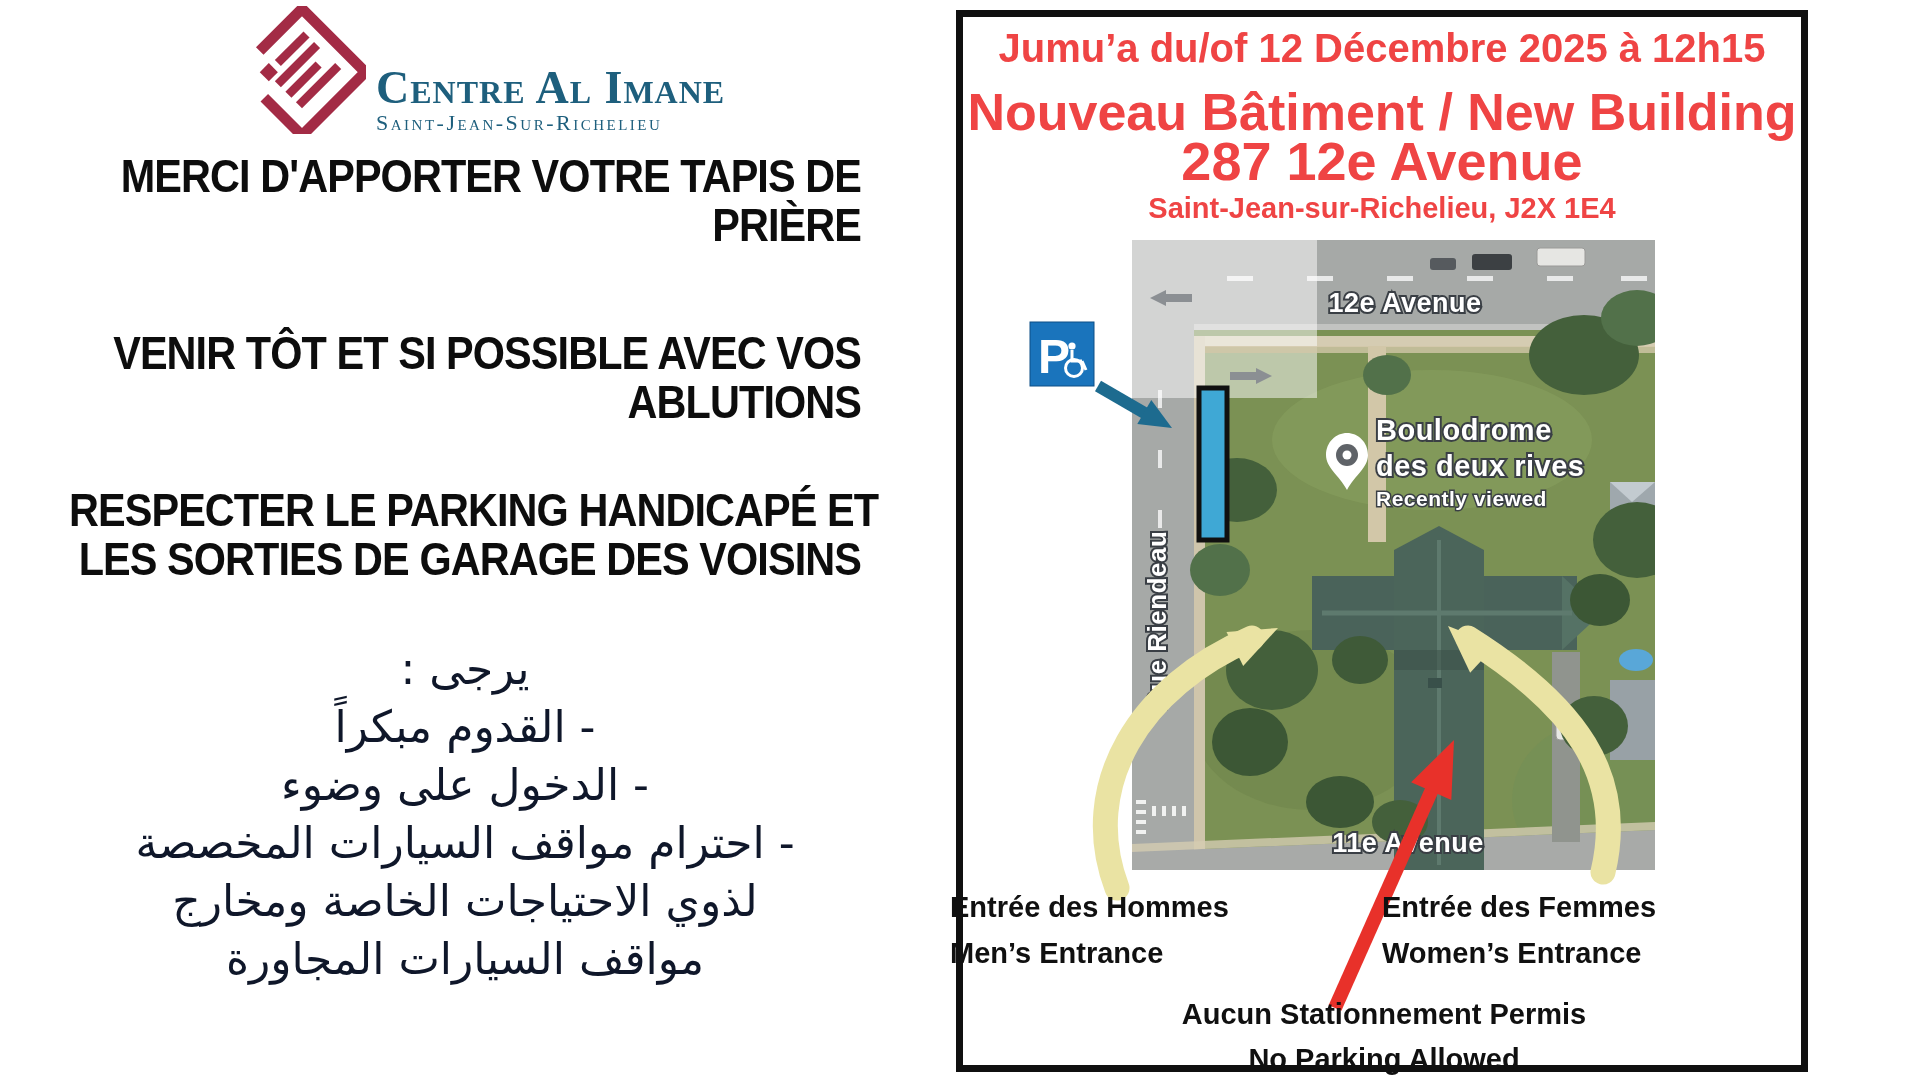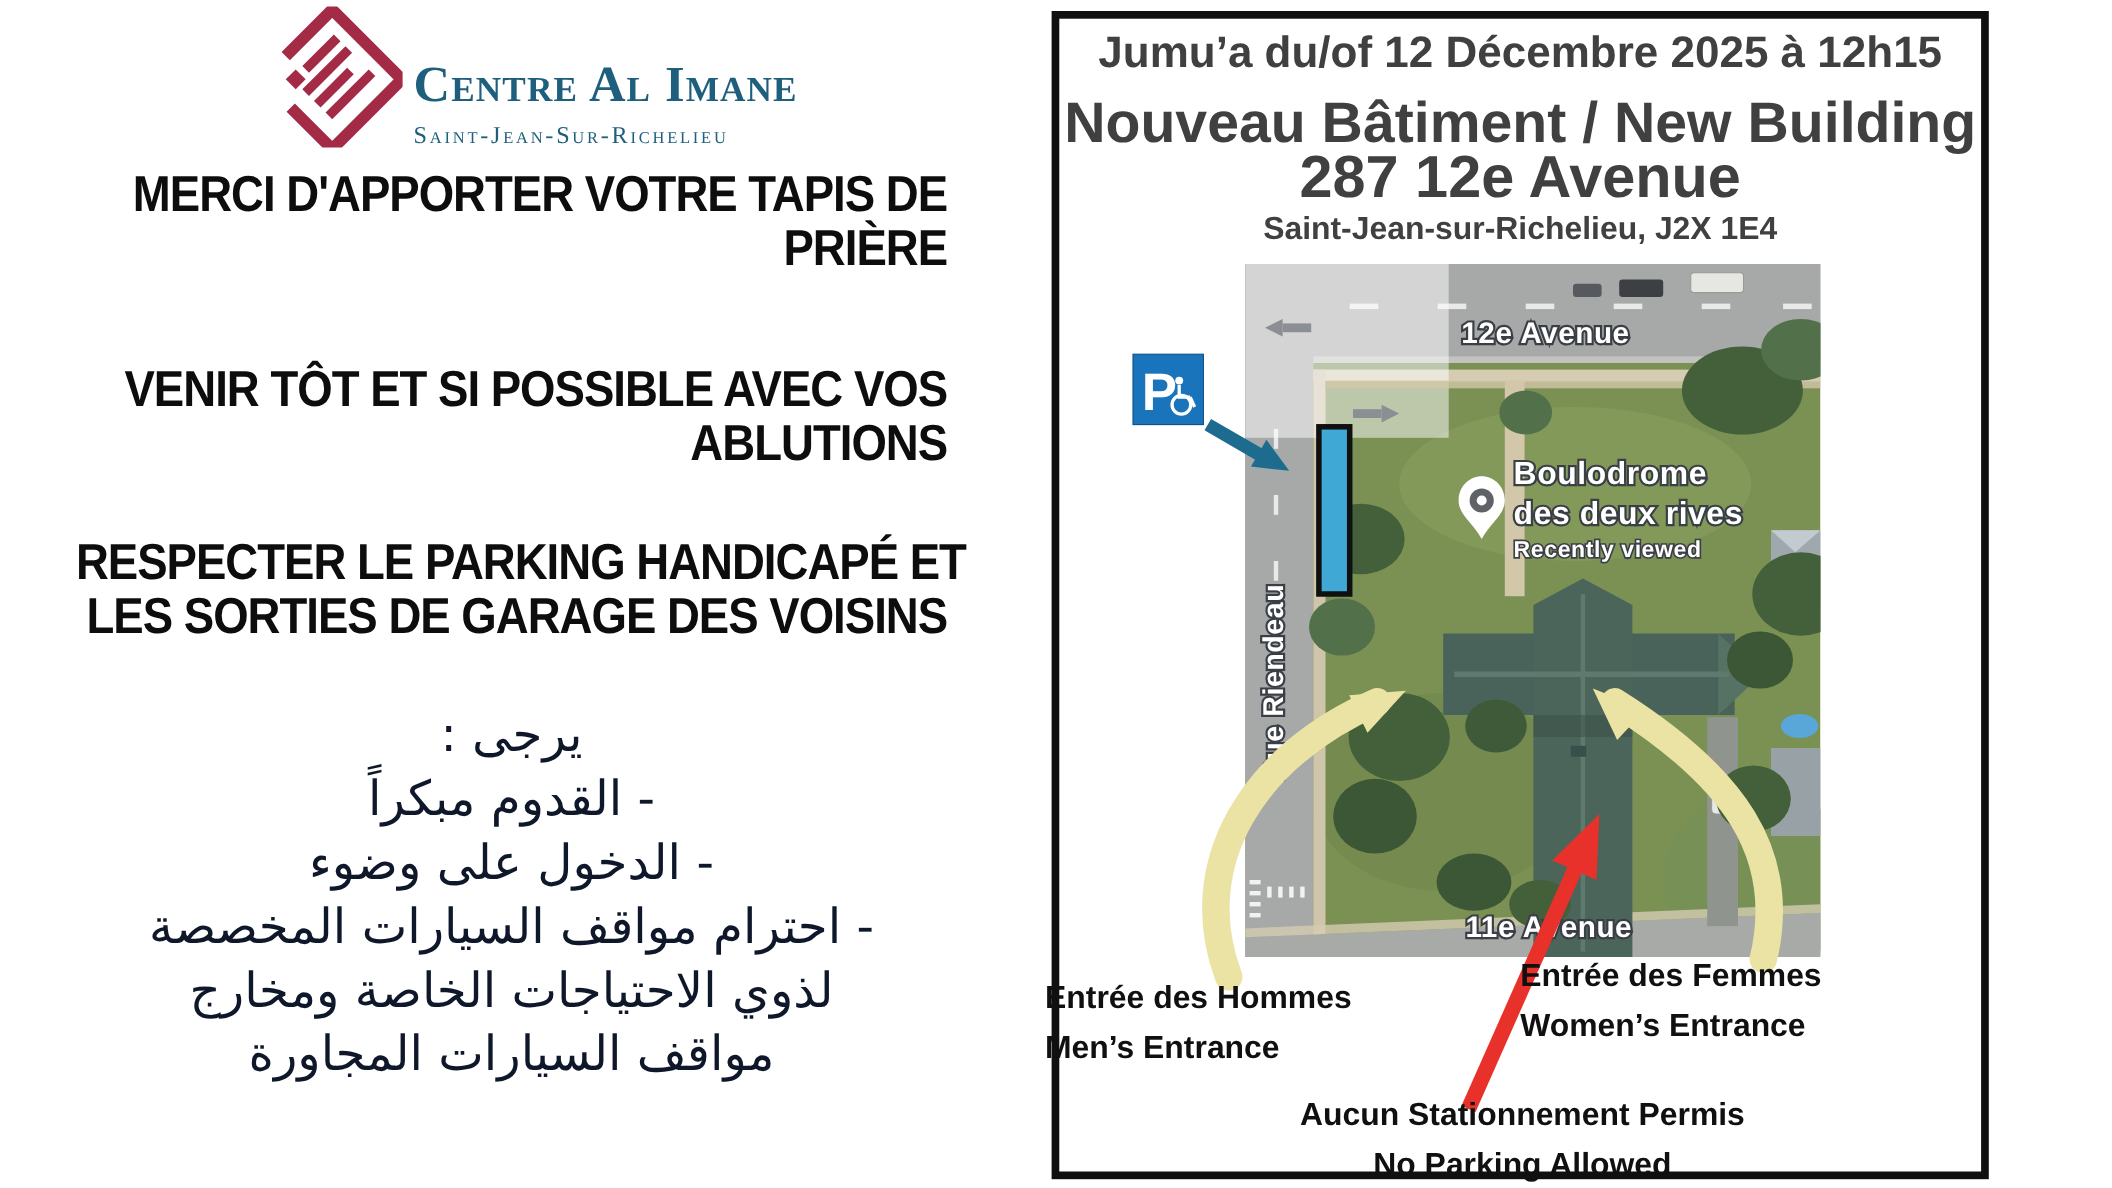--- a/index.html
+++ b/index.html
@@ -5,39 +5,39 @@
   html,body{margin:0;padding:0;background:#e9e9e9;}
   #stage{position:relative;width:1920px;height:1080px;background:#ffffff;overflow:hidden;
          font-family:"Liberation Sans",sans-serif;color:#111;}
   
   .logo{position:absolute;left:238px;top:6px;display:flex;align-items:flex-end;}
   .logo-mark{width:128px;height:128px;flex:0 0 auto;}
   .logo-text{margin-left:10px;padding-top:16px;color:#1E5F7D;}
   .logo-title{font-family:"Liberation Serif",serif;font-variant:small-caps;
               font-size:46px;font-weight:600;letter-spacing:1px;line-height:1;}
   .logo-sub{font-family:"Liberation Serif",serif;font-variant:small-caps;
-            font-size:22px;font-weight:500;letter-spacing:2.5px;line-height:1;margin-top:12px;}
+            font-size:22px;font-weight:500;letter-spacing:2.5px;line-height:1;margin-top:1px;}
   .notice{position:absolute;left:25px;width:880px;text-align:right;color:#0d0d0d;}
   .notice .ln{display:block;white-space:nowrap;font-weight:900;font-size:46px;line-height:49px;
               letter-spacing:-1px;transform:scaleX(.9);transform-origin:50% 50%;}
   #notice-0{top:152px;} #notice-1{top:329px;} #notice-2{top:486px;}
   .arabic{position:absolute;left:25px;top:640px;width:880px;direction:rtl;text-align:center;
           font-family:"DejaVu Sans",sans-serif;font-size:44px;line-height:58px;color:#0f172a;}
   
   .panel{position:absolute;left:956px;top:10px;width:852px;height:1062px;
          border:7px solid #101010;box-sizing:border-box;background:#fff;}
-  .ptitle{position:absolute;left:956px;width:852px;text-align:center;font-weight:700;color:#404040;}
+  .ptitle{position:absolute;left:956px;width:852px;text-align:center;font-weight:700;color:#ef4444;}
   #ptitle-0{top:26px;font-size:40px;}
   #ptitle-1{top:82px;font-size:52px;}
   #ptitle-2{top:130px;font-size:54px;}
   #ptitle-3{top:192px;font-size:29px;}
   #map-annot{position:absolute;left:1020px;top:240px;width:700px;height:822px;}
   .entrance{position:absolute;width:390px;font-weight:700;font-size:29px;line-height:46px;color:#101010;}
   #entrance-men{left:950px;top:884px;}
-  #entrance-women{left:1382px;top:864px;}
+  #entrance-women{left:1382px;top:884px;}
   #no-parking{position:absolute;left:1080px;top:992px;width:608px;text-align:center;
               font-weight:700;font-size:29px;line-height:45px;color:#101010;}
   .svgtext{font-family:"Liberation Sans",sans-serif;font-weight:700;fill:#fff;
            stroke:#3a3f45;stroke-width:4px;paint-order:stroke;letter-spacing:.5px;}
   .svgtext.small{stroke-width:3px;}
 </style>
 </head>
 <body>
 
 <div id="stage">

